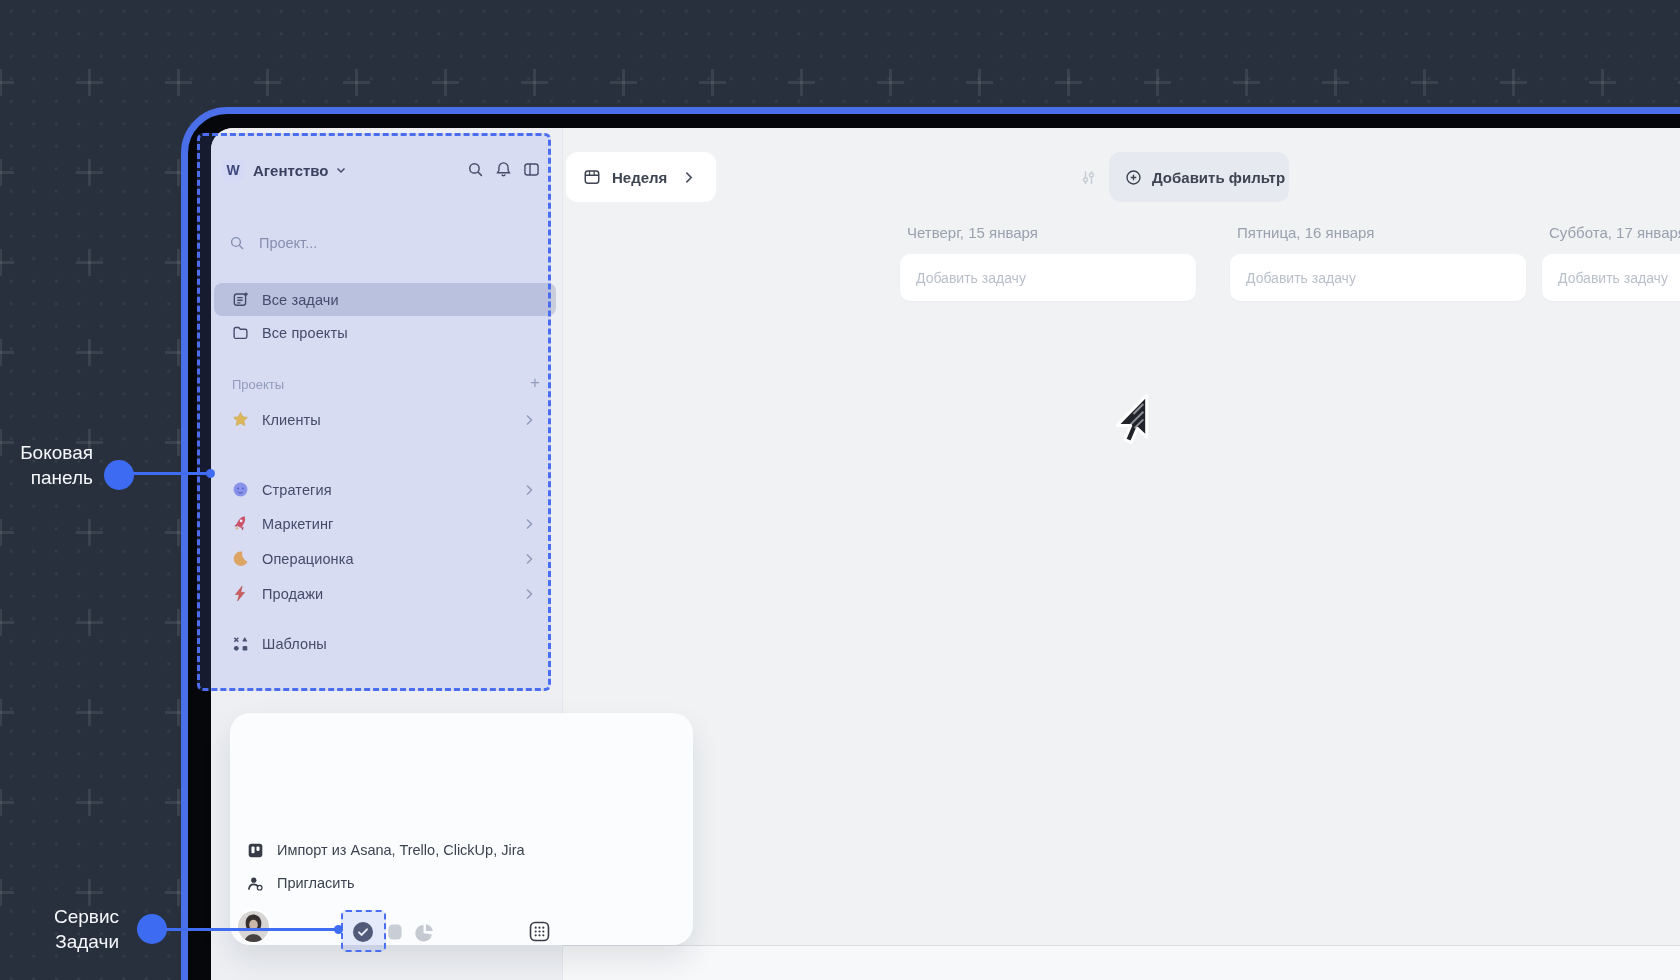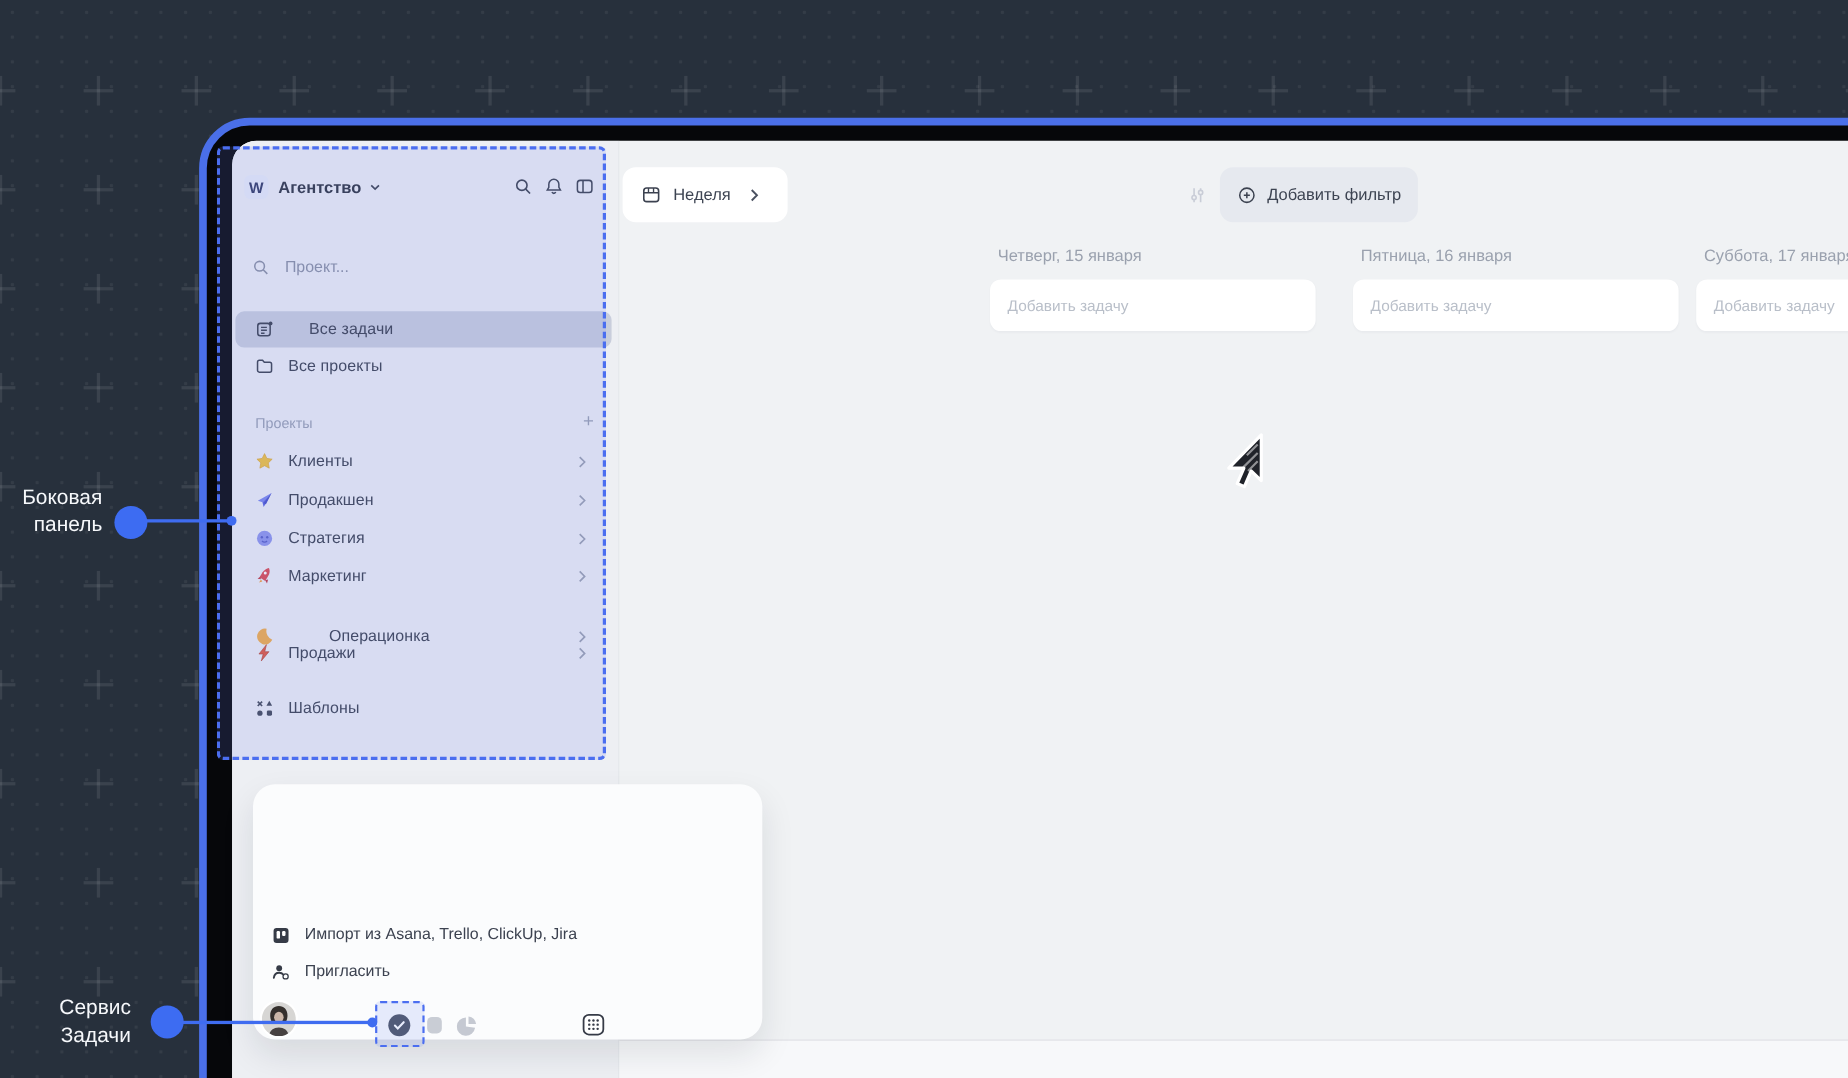--- a/index.html
+++ b/index.html
@@ -26,21 +26,21 @@
   .hicons{position:absolute;top:33px;right:22px;display:flex;gap:11px;align-items:center;}
   .searchrow{position:absolute;left:11px;top:72px;height:30px;display:flex;align-items:center;margin-top:28px;}
   .searchrow .lbl{margin-left:14px;font-size:14.5px;color:#8b91a3;}
   .sectionlbl{position:absolute;left:21px;top:249px;font-size:13px;color:#9aa1b2;}
   .sectionadd{position:absolute;right:22px;top:245px;font-size:17px;color:#9aa1b2;}
   
   .sel-overlay{position:absolute;left:197px;top:133px;width:354px;height:558px;border:3px dashed #4b6ef0;border-radius:6px;background:rgba(110,132,235,.17);z-index:3;pointer-events:none;}
   
   .main{position:absolute;left:351px;top:0;right:0;bottom:0;border-left:1px solid #e4e6eb;}
   .pill{position:absolute;top:24px;height:50px;border-radius:12px;display:flex;align-items:center;background:#fff;}
-  .pill .txt{font-size:15px;color:#3d4452;font-weight:400;}
+  .pill .txt{font-size:15px;color:#3d4452;font-weight:700;}
   .bottomstrip{position:absolute;left:0;right:0;top:817px;height:35px;background:#f7f8fa;border-top:1px solid #dcdee3;}
   
   .daycol{position:absolute;top:96px;width:296px;}
   .daytitle{margin-left:7px;font-size:15px;color:#9aa1ae;font-weight:500;}
   .addcard{margin-top:13px;height:47px;background:#fff;border-radius:10px;display:flex;align-items:center;box-shadow:0 1px 2px rgba(30,35,50,.03);}
   .addcard .ph{margin-left:16px;font-size:14px;color:#b9bfc9;}
   
   .popup{position:absolute;left:230px;top:713px;width:463px;height:232px;background:#fbfcfd;border-radius:20px;box-shadow:0 14px 30px rgba(20,25,40,.10);z-index:4;}
   .prow{position:absolute;left:17px;height:26px;display:flex;align-items:center;}
   .prow .lbl{margin-left:13px;font-size:14.5px;color:#3c4250;font-weight:500;}
@@ -303,21 +303,21 @@
         <span style="display:flex;margin-left:7px;">
           <svg viewBox="0 0 16 16" width="16" height="16">
               <circle cx="7" cy="7" r="4.4" fill="none" stroke="#8b91a3" stroke-width="1.4"></circle>
               <path d="M10.3 10.3L14 14" stroke="#8b91a3" stroke-width="1.4"></path>
             </svg>
         </span>
         <span class="lbl">Проект...</span>
       </div>
 
 
-      <div class="srow selected" style="top:155px;gap:19px;">
+      <div class="srow selected" style="top:155px;">
         <span class="ic">
           <svg viewBox="0 0 16 16" width="17" height="17">
               <rect x="2.2" y="2.8" width="10.6" height="10.6" rx="2.2" fill="none" stroke="#3c4250" stroke-width="1.3"></rect>
               <path d="M5 6.2h5 M5 8.7h5 M5 11.2h3" stroke="#3c4250" stroke-width="1.2"></path>
               <circle cx="13.2" cy="2.9" r="1.6" fill="#3c4250"></circle>
             </svg>
         </span>
         <span class="lbl">Все задачи</span>
       </div>
 
@@ -340,35 +340,20 @@
             </svg>
         </span>
         <span class="lbl">Клиенты</span>
         <span class="chev">
             <svg viewBox="0 0 10 16" width="10" height="16">
               <path d="M3 3.5l4.5 4.5L3 12.5" fill="none" stroke="#9aa0b0" stroke-width="1.5"></path>
             </svg>
           </span>
       </div>
 
-      <div class="srow" style="top:310px;">
-        <span class="ic">
-          <svg viewBox="0 0 16 16" width="17" height="17">
-              <path d="M14 2L2.2 8.6l4 1.4z" fill="#7b86ec"></path>
-              <path d="M14 2L6.2 10l1 4 2-3.2z" fill="#5a64dd"></path>
-              <path d="M14 2L7.2 10.8l2 .9z" fill="#4750c8"></path>
-            </svg>
-        </span>
-        <span class="lbl">Продакшен</span>
-        <span class="chev">
-            <svg viewBox="0 0 10 16" width="10" height="16">
-              <path d="M3 3.5l4.5 4.5L3 12.5" fill="none" stroke="#9aa0b0" stroke-width="1.5"></path>
-            </svg>
-          </span>
-      </div>
 
       <div class="srow" style="top:345px;">
         <span class="ic">
           <svg viewBox="0 0 16 16" width="17" height="17">
               <circle cx="8" cy="8" r="6.5" fill="#8f96ea"></circle>
               <circle cx="5.7" cy="7" r="1" fill="#555dc4"></circle>
               <circle cx="10.3" cy="7" r="1" fill="#555dc4"></circle>
               <path d="M5.8 10.2a3 3 0 0 0 4.4 0" stroke="#555dc4" stroke-width="1" fill="none"></path>
             </svg>
         </span>
@@ -391,21 +376,21 @@
             </svg>
         </span>
         <span class="lbl">Маркетинг</span>
         <span class="chev">
             <svg viewBox="0 0 10 16" width="10" height="16">
               <path d="M3 3.5l4.5 4.5L3 12.5" fill="none" stroke="#9aa0b0" stroke-width="1.5"></path>
             </svg>
           </span>
       </div>
 
-      <div class="srow" style="top:434px;gap:37px;">
+      <div class="srow" style="top:414px;">
         <span class="ic">
           <svg viewBox="0 0 16 16" width="17" height="17">
               <path d="M9.8 1.5A6.8 6.8 0 1 0 14.6 11 8 8 0 0 1 9.8 1.5z" fill="#f2ad49"></path>
             </svg>
         </span>
         <span class="lbl">Операционка</span>
         <span class="chev">
             <svg viewBox="0 0 10 16" width="10" height="16">
               <path d="M3 3.5l4.5 4.5L3 12.5" fill="none" stroke="#9aa0b0" stroke-width="1.5"></path>
             </svg>

